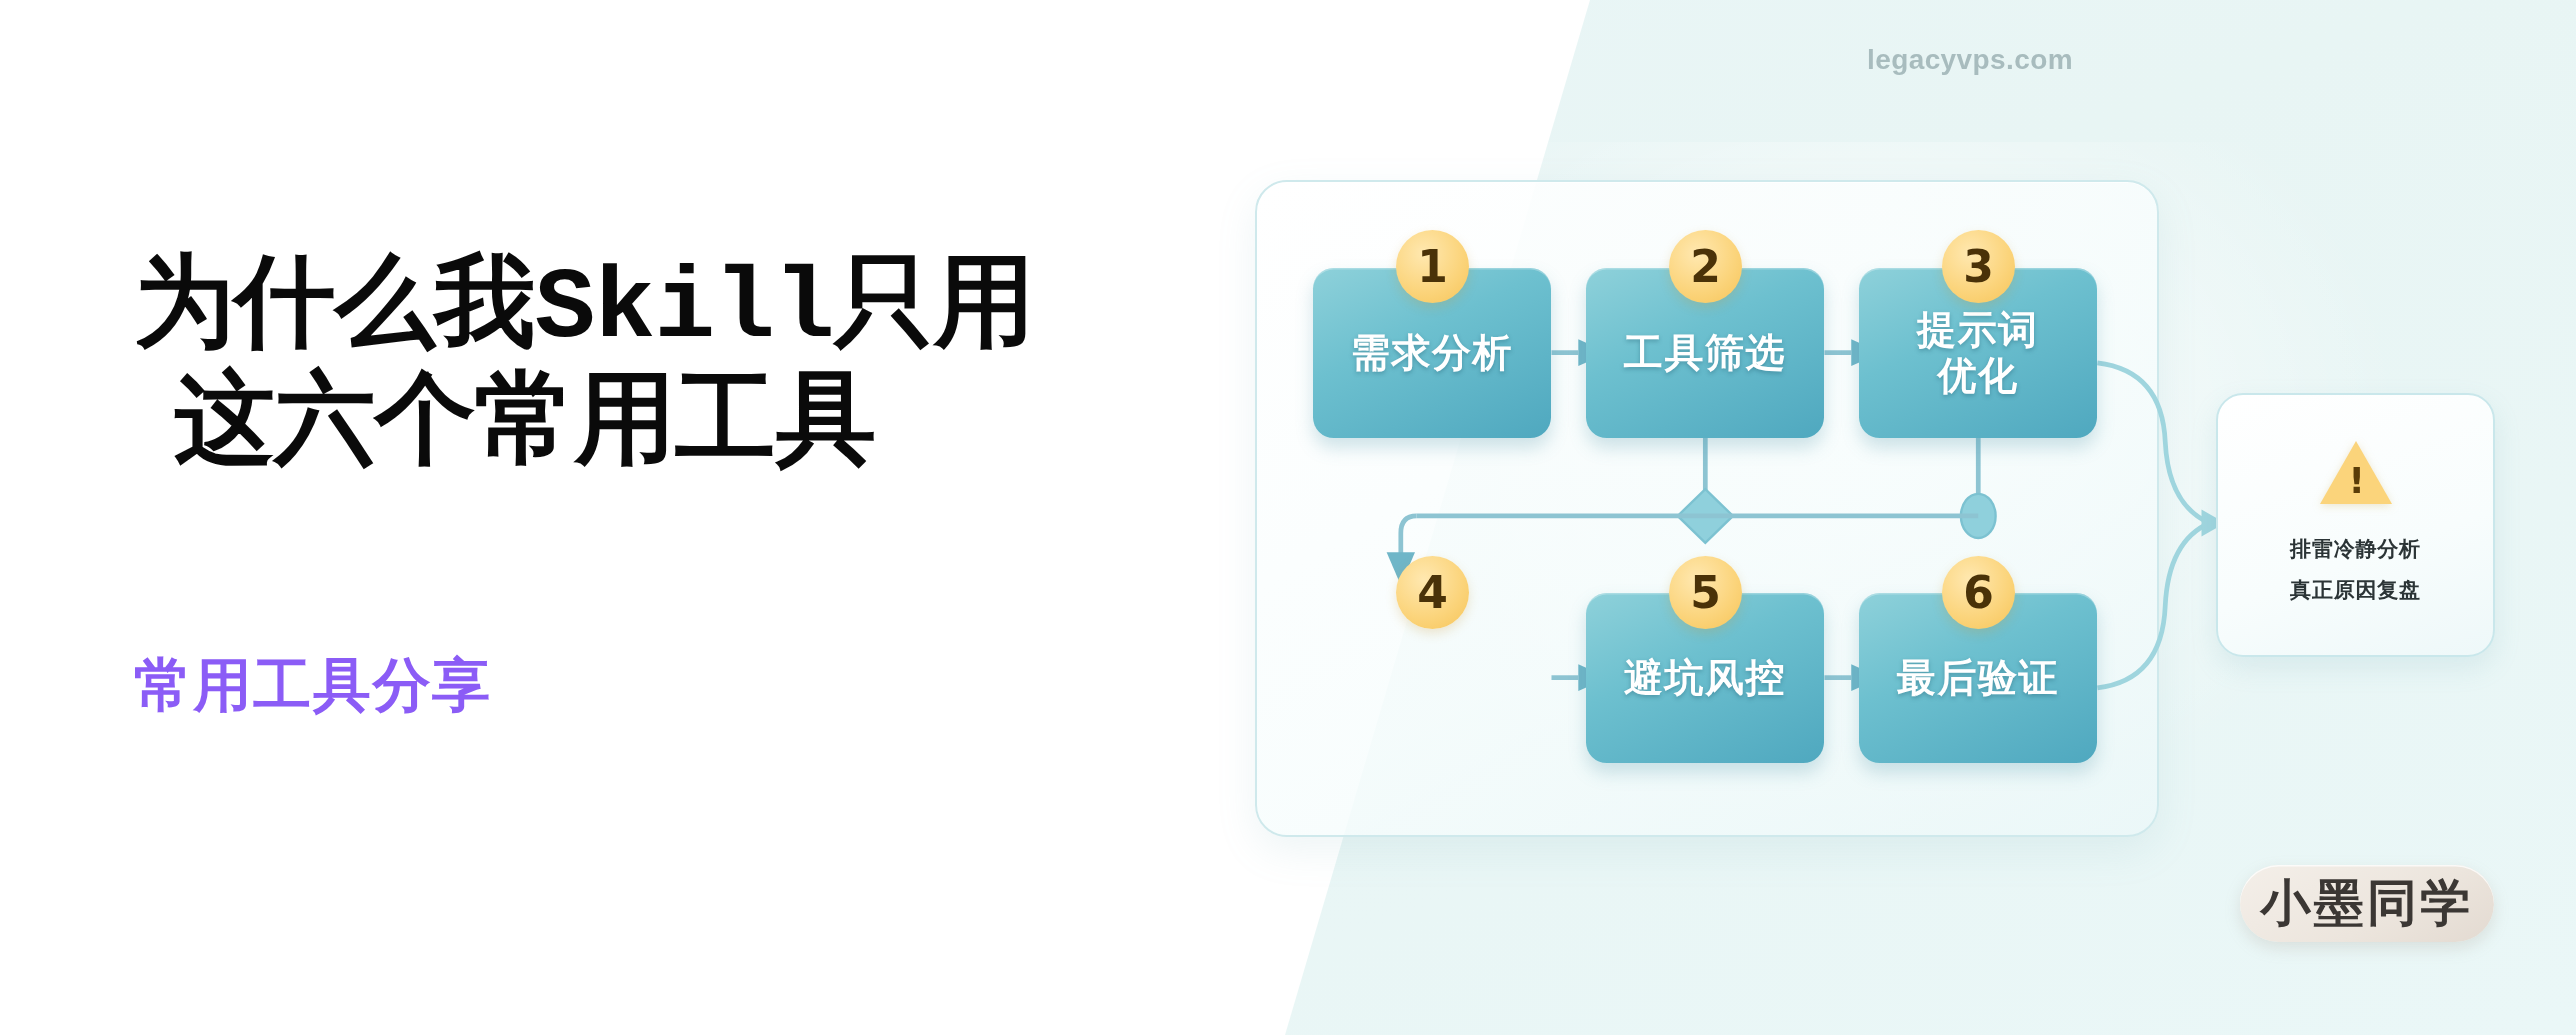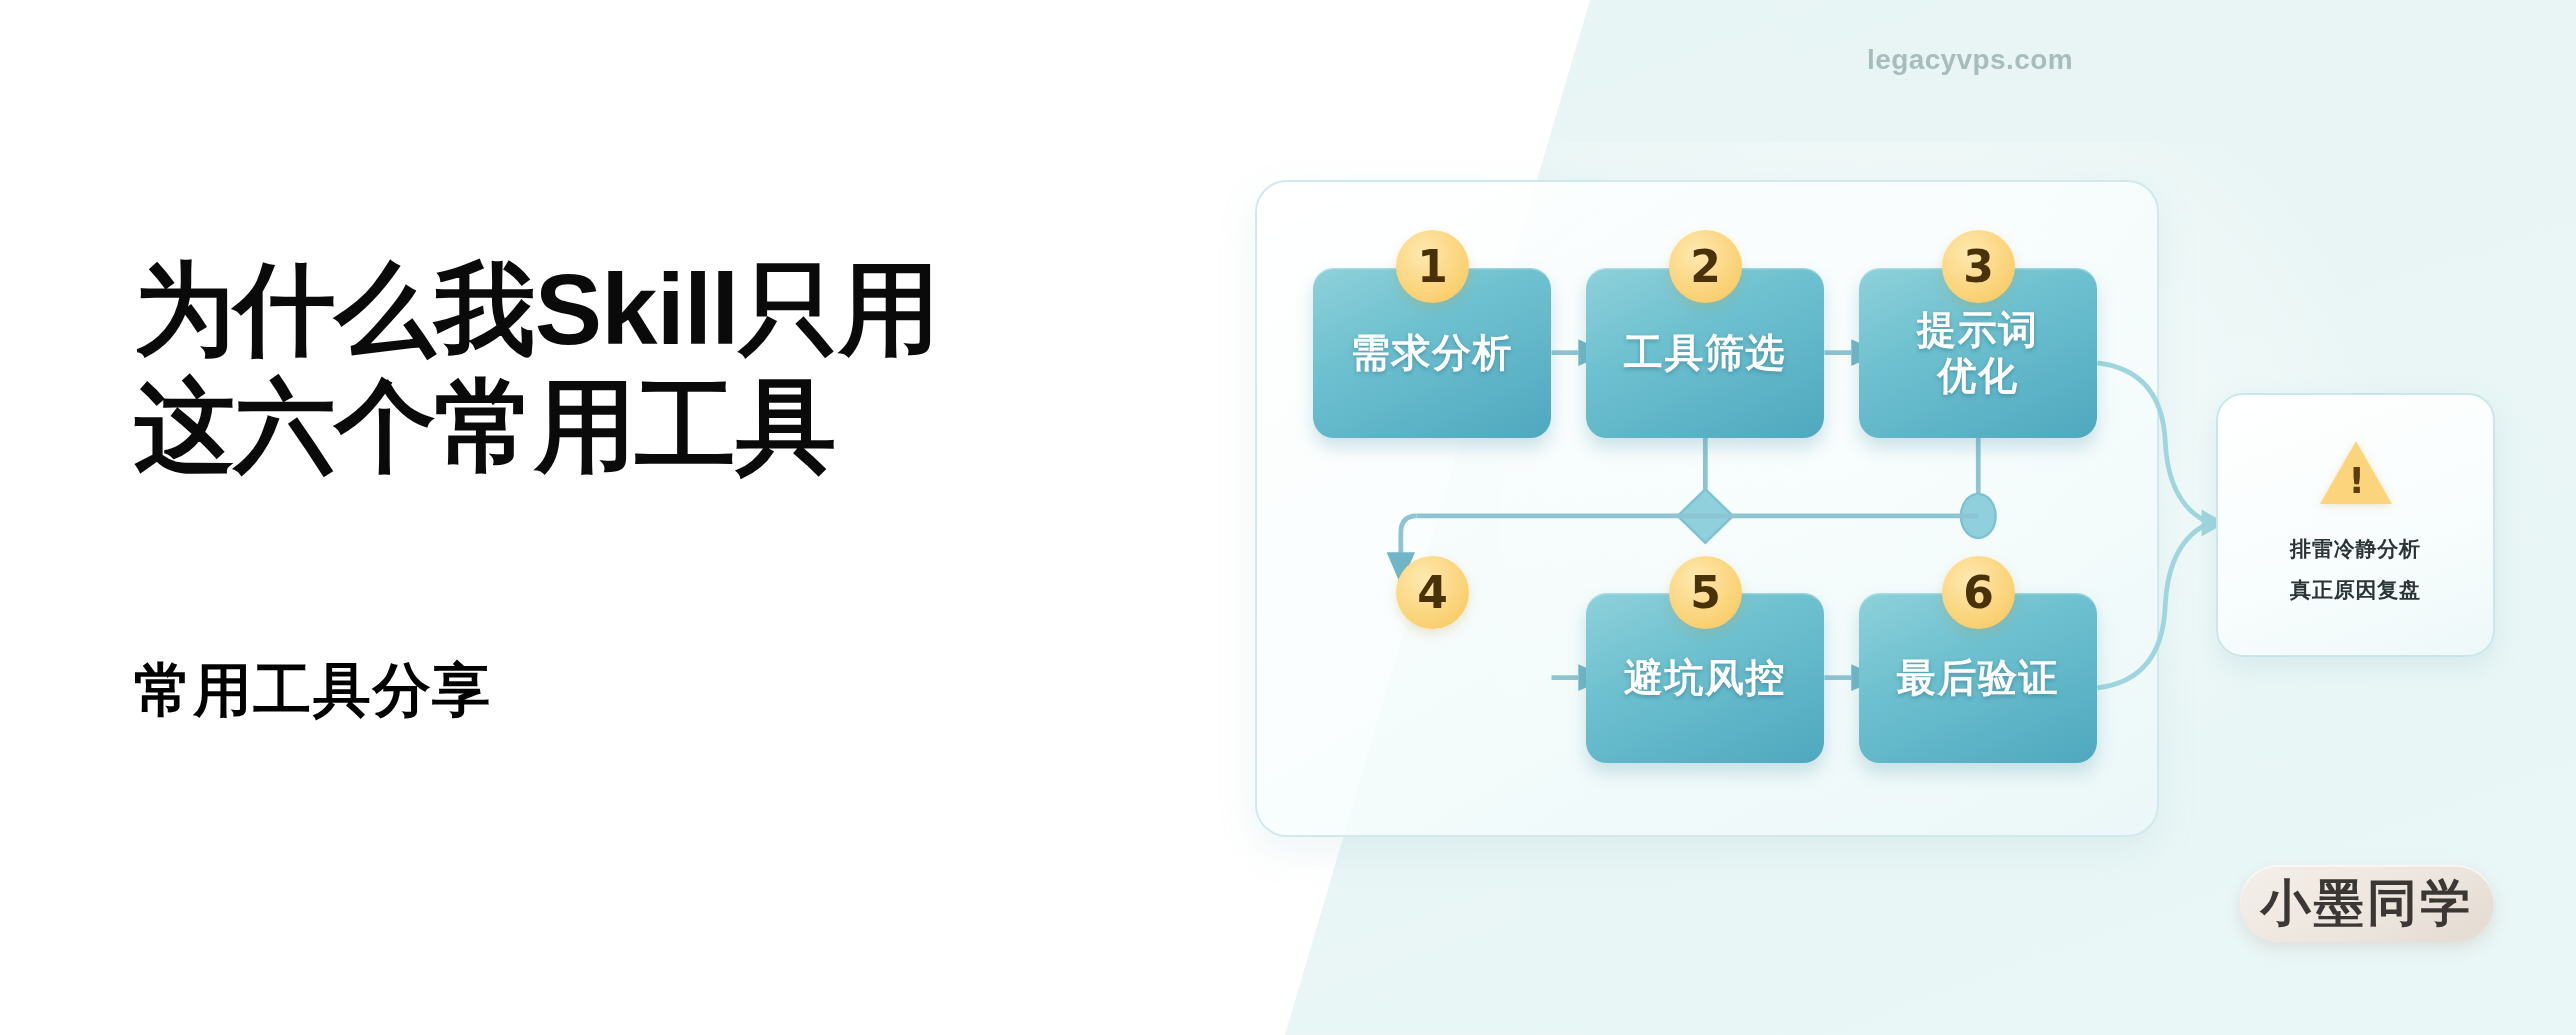--- a/index.html
+++ b/index.html
@@ -18,30 +18,30 @@
     background:linear-gradient(160deg,#eaf6f8 0%,#e8f5f4 45%,#eaf7f7 100%);
     clip-path:polygon(1590px 0, 2576px 0, 2576px 1035px, 1285px 1035px);
   }
   .bg-soft-glow{
     position:absolute;left:1500px;top:142px;width:908px;height:695px;
     background:radial-gradient(ellipse at 40% 40%, rgba(255,255,255,.85) 0%, rgba(255,255,255,0) 70%);
     pointer-events:none;
   }
 
   
-  .left-text{position:absolute;left:134px;top:0;width:987px;height:1035px;}
+  .left-text{position:absolute;left:134px;top:0;width:987px;height:1035px;font-family:Liberation Mono, monospace;}
   .headline{
     position:absolute;left:0;top:251px;width:987px;
     font-size:101px;line-height:117px;font-weight:700;color:#0a0a0a;
     letter-spacing:-0.8px;white-space:nowrap;
   }
-  .headline .l2{display:block;}
+  .headline .l2{display:block;margin-left:40px;}
   .subhead{
     position:absolute;left:0;top:653px;
-    font-size:58px;line-height:73px;font-weight:700;color:#000000;
+    font-size:58px;line-height:73px;font-weight:700;color:#8b5cf6;
     letter-spacing:1.6px;white-space:nowrap;
   }
 
   
   .watermark{
     position:absolute;right:139px;top:44px;
     font-size:28px;font-weight:700;color:#a8bcbe;letter-spacing:0.4px;
   }
 
   

